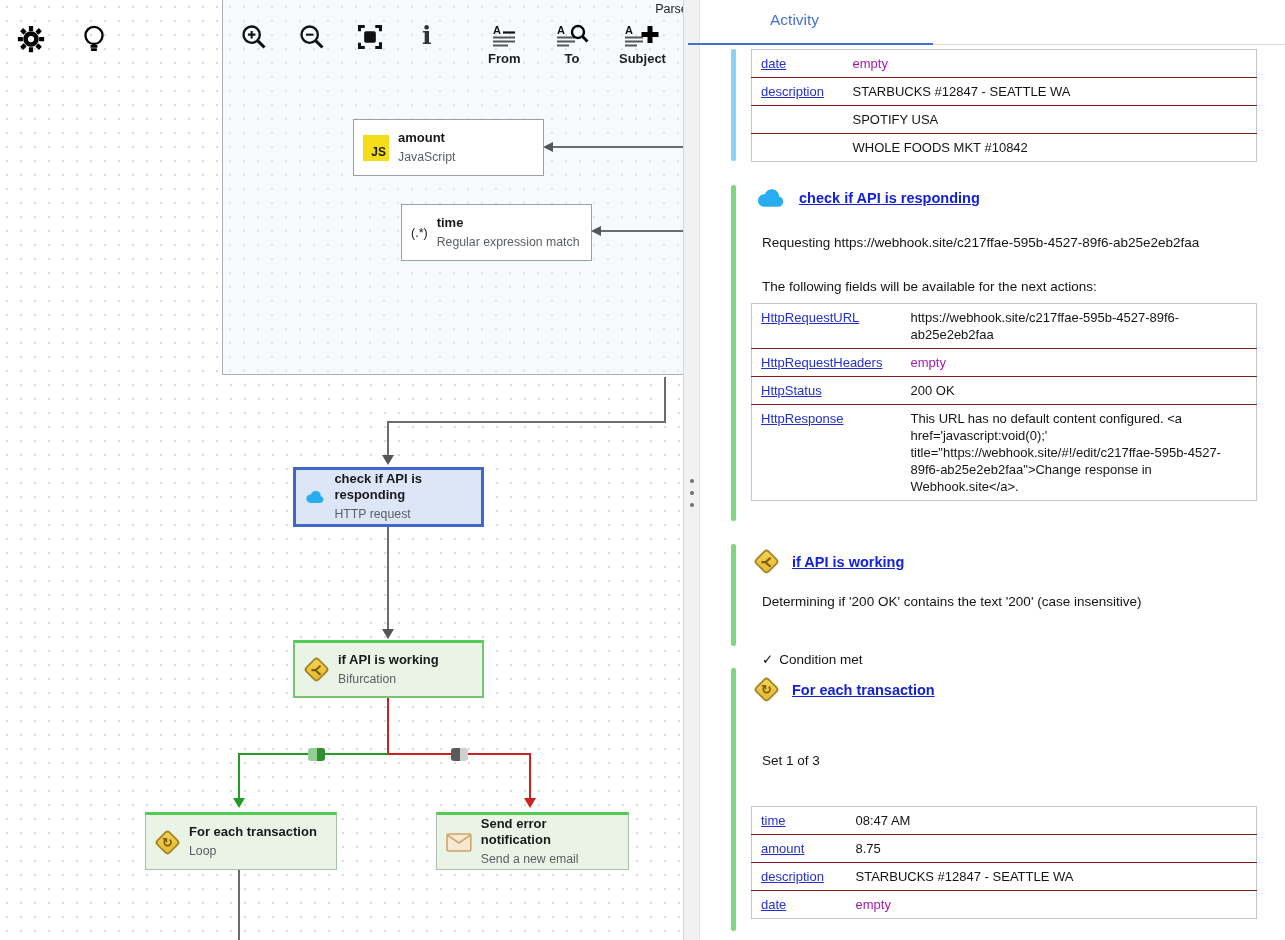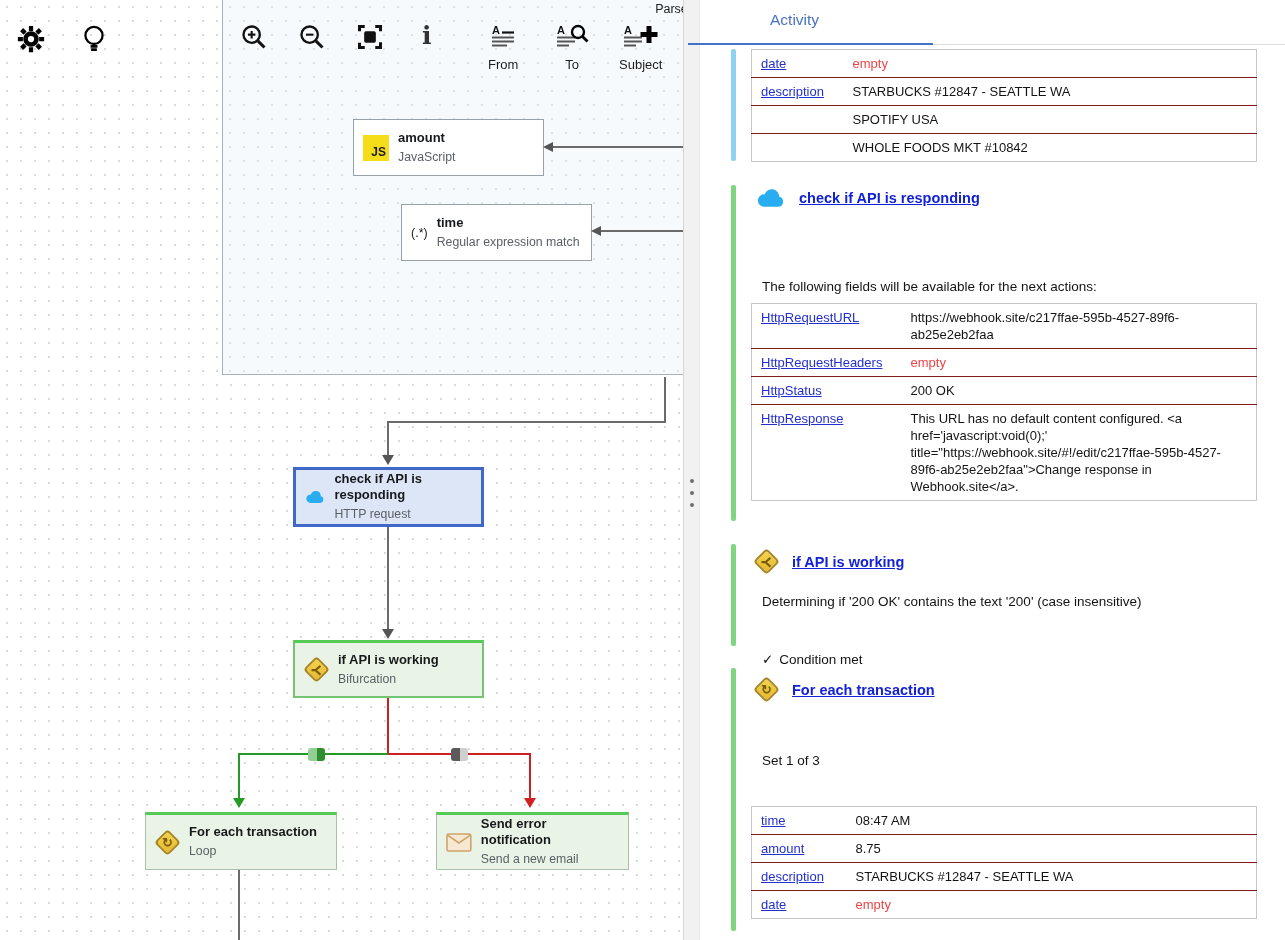--- a/index.html
+++ b/index.html
@@ -19,21 +19,21 @@
     position:absolute; left:222px; top:-1px; width:462px; height:376px;
     background-color:#f7fafd;
     background-image: radial-gradient(#dde3e9 1px, transparent 1.2px);
     background-size: 14px 14px;
     border:1px solid #a9b0b8; overflow:hidden;
   }
   .parser-label { position:absolute; top:2px; right:-9px; font-size:12.5px; color:#222; }
   
   .tbi { position:absolute; display:flex; flex-direction:column; align-items:center; cursor:pointer; }
   .tbi svg { display:block; }
-  .tbi .lbl { font-size:13px; color:#1d1d1d; margin-top:9px; }
+  .tbi .lbl { font-size:13px; color:#1d1d1d; margin-top:3px;font-weight:bold; }
   .info-i { font-family:"DejaVu Serif", serif; font-weight:bold; font-size:25px; color:#333; line-height:26px; }
   
   .corner-icon { position:absolute; cursor:pointer; }
   
   .node {
     position:absolute; display:flex; align-items:center; gap:9px;
     padding:6px 9px; background:#fff; border:1px solid #98a0a8; cursor:pointer;
   }
   .node .txt { line-height:1.22; }
   .node .t { font-weight:bold; font-size:13px; color:#17191c; }
@@ -79,21 +79,21 @@
   .accent.greenb{ background:#7fd67f; }
   .sec-head { position:absolute; display:flex; align-items:center; gap:13px; }
   .hlnk { font-size:14.5px; font-weight:bold; color:#1322d6; text-decoration:underline; cursor:pointer; }
   .body-text { position:absolute; font-size:13.5px; color:#141414; }
   .ptable { position:absolute; border-collapse:collapse; table-layout:fixed; width:506px; background:#fff; font-size:13px; }
   .ptable td { padding:5px 9px; vertical-align:top; line-height:17px; }
   .ptable { border:1px solid #c6c6c6; }
   .ptable tr + tr td { border-top:1px solid #7f1d1d; }
   .ptable .lnk { color:#2330cf; text-decoration:underline; cursor:pointer; }
   .ptable .val { color:#141414; overflow-wrap:break-word; word-wrap:break-word; }
-  .ptable .val.empty { color:#ef4444; }
+  .ptable .val.empty { color:#a21caf; }
   .cloud-sm { display:block; }
   .checkmark { color:#141414; margin-right:6px; }
 </style>
 </head>
 <body>
 
 <div id="app">
 
   <div id="canvas">
 
@@ -295,20 +295,21 @@
     </tbody>
       </table>
 
     <div class="accent greenb" style="top:185px; height:336px;"></div>
     <div class="sec-head" style="left:56px; top:188px;">
       <svg width="30" height="20" viewBox="0 0 26 17">
         <path d="M6.5 16h12.7a4.3 4.3 0 0 0 .9-8.5A6.4 6.4 0 0 0 7.6 5.3 4.9 4.9 0 0 0 6.5 16z" fill="#28aef0"></path>
       </svg>
       <span class="hlnk">check if API is responding</span>
     </div>
+    <div class="body-text" style="left:62px; top:235px;">Requesting https://webhook.site/c217ffae-595b-4527-89f6-ab25e2eb2faa</div>
     <div class="body-text" style="left:62px; top:279px;">The following fields will be available for the next actions:</div>
     <table class="ptable" style="left:51px; top:303px;">
       <colgroup>
           <col style="width:150px;">
           <col>
         </colgroup>
       <tbody>
           <tr>
         <td><span class="lnk">HttpRequestURL</span></td>
         <td class="val">https://webhook.site/c217ffae-595b-4527-89f6-ab25e2eb2faa</td>

